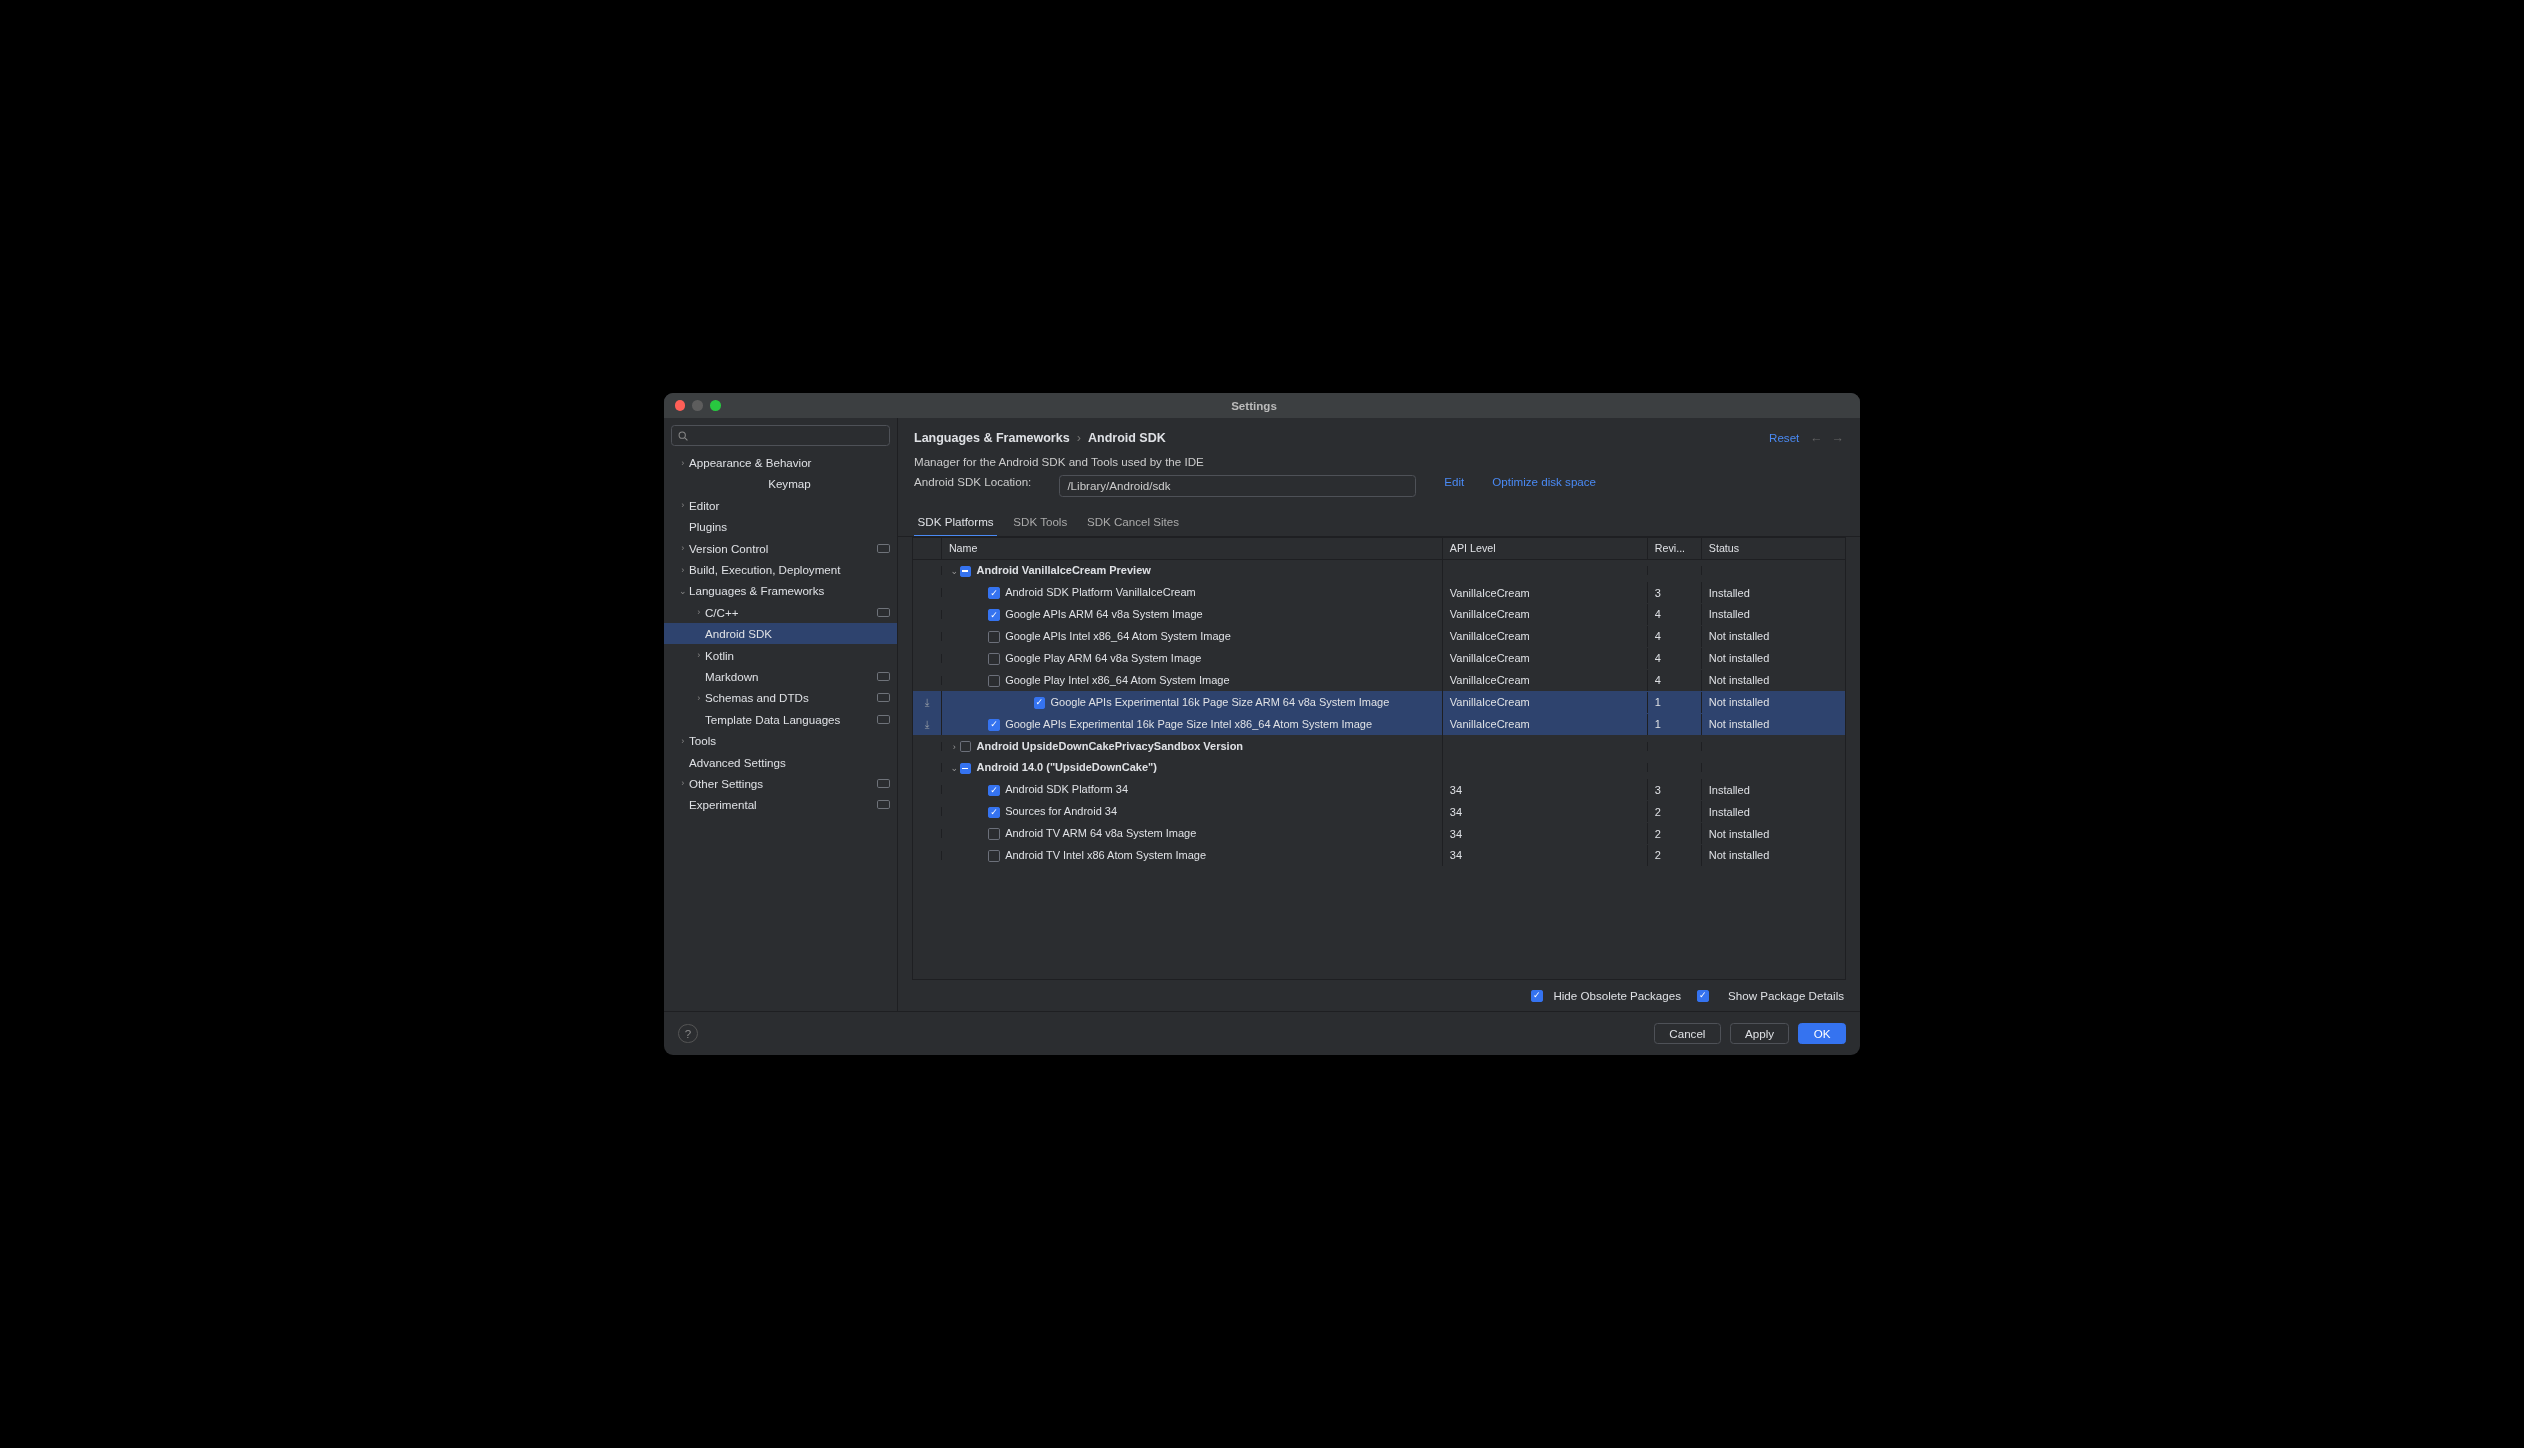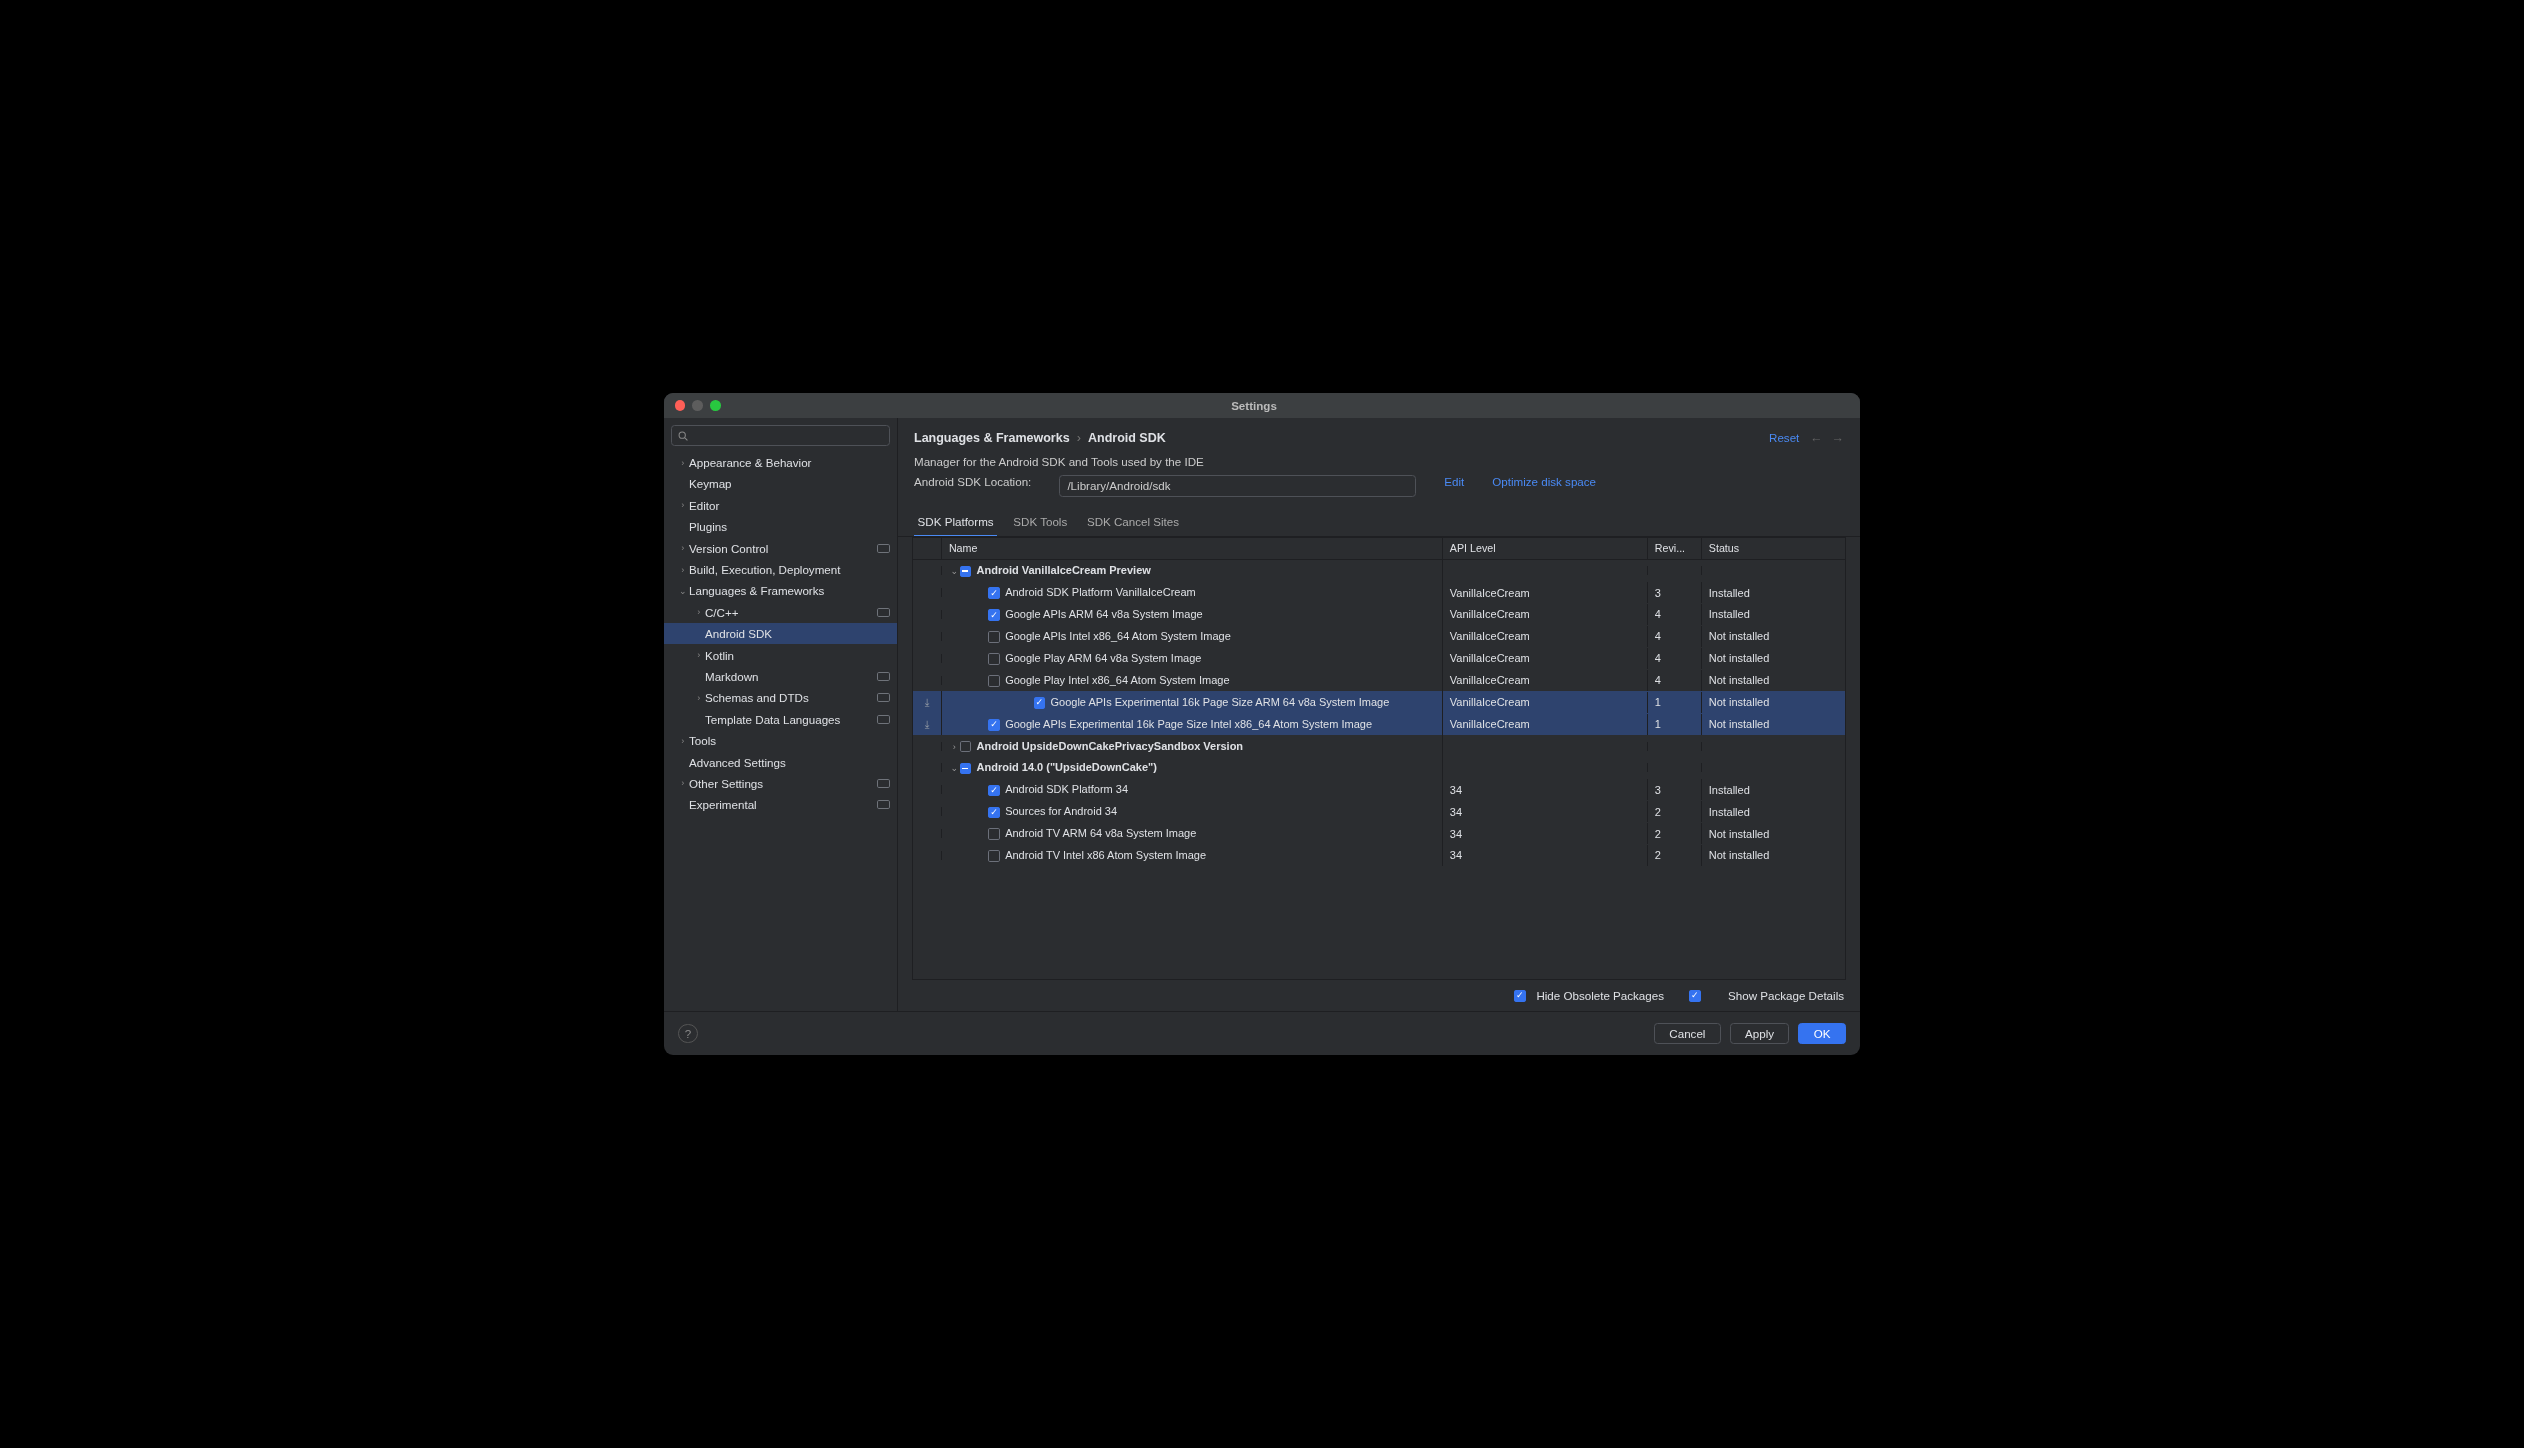--- a/index.html
+++ b/index.html
@@ -85,21 +85,21 @@
               <line x1="15" y1="15" x2="20" y2="20" stroke-width="2"></line>
             </svg>
           <input type="text" placeholder="" style="">
         </div>
       </div>
       <div class="nav" id="nav">
           <div class="nav-item" style="padding-left: 12.5px;">
             <span class="nav-arrow">›</span>
             <span class="nav-label">Appearance &amp; Behavior</span>
           </div>
-          <div class="nav-item" style="padding-left: 12.5px;">
+          <div class="nav-item" style="padding-left: 12.5px; justify-content: center;">
             <span class="nav-arrow"></span>
             <span class="nav-label">Keymap</span>
           </div>
           <div class="nav-item" style="padding-left: 12.5px;">
             <span class="nav-arrow">›</span>
             <span class="nav-label">Editor</span>
           </div>
           <div class="nav-item" style="padding-left: 12.5px;">
             <span class="nav-arrow"></span>
             <span class="nav-label">Plugins</span>
@@ -304,21 +304,21 @@
               <div class="td col-status">Not installed</div>
             </div>
           </div>
       </div>
 
       <div class="options-row">
         <label style="display:flex;align-items:center;gap:5.4px;">
           <span class="chk checked"></span>
           <span>Hide Obsolete Packages</span>
         </label>
-        <label style="display:flex;align-items:center;gap:22px;margin-left:9px;">
+        <label style="display:flex;align-items:center;gap:14px;">
           <span class="chk checked"></span>
           <span>Show Package Details</span>
         </label>
       </div>
     </div>
   </div>
 
   <div class="footer">
     <div class="help">?</div>
     <div class="spacer"></div>

